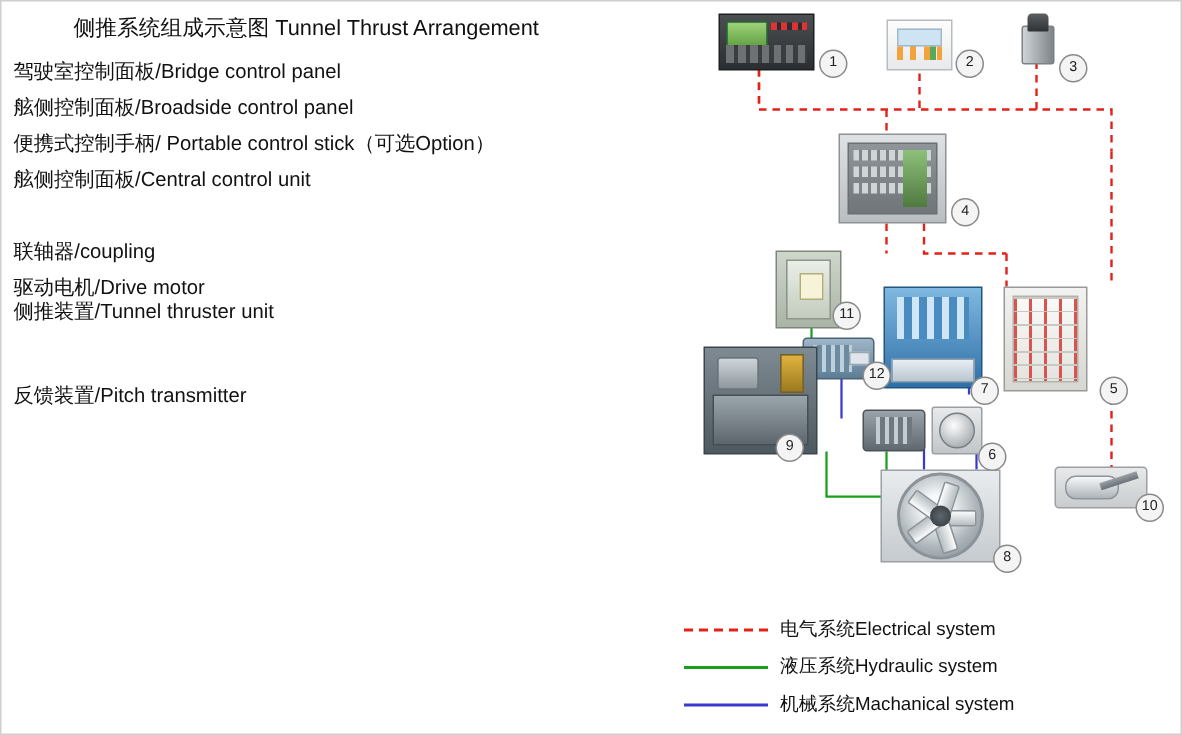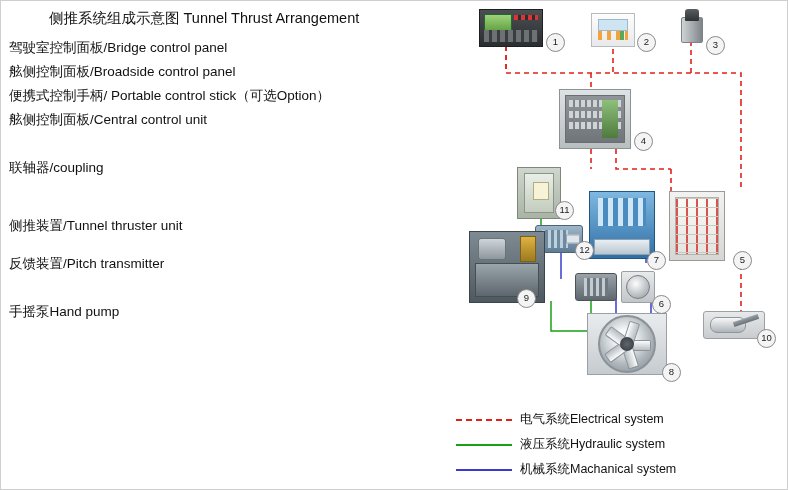--- a/index.html
+++ b/index.html
@@ -303,23 +303,23 @@
 
 <div id="page">
 
   <div class="title">侧推系统组成示意图 Tunnel Thrust Arrangement</div>
 
   <div class="item" style="top:38px">驾驶室控制面板/Bridge control panel</div>
   <div class="item" style="top:62px">舷侧控制面板/Broadside control panel</div>
   <div class="item" style="top:86px">便携式控制手柄/ Portable control stick（可选Option）</div>
   <div class="item" style="top:110px">舷侧控制面板/Central control unit</div>
   <div class="item" style="top:158px">联轴器/coupling</div>
-  <div class="item" style="top:216px">侧推装置/Tunnel thruster unit</div>
+  <div class="item" style="top:182px">驱动电机/Drive motor</div>
+  <div class="item" style="top:198px">侧推装置/Tunnel thruster unit</div>
   <div class="item" style="top:254px">反馈装置/Pitch transmitter</div>
-  <div class="item" style="top:302px">手摇泵Hand pump</div>
 
   <div id="diagram">
 
     <svg class="wires">
 
       <path d="M65,45 L65,72 L300,72 L300,100" stroke="#e32119" stroke-width="1.6" fill="none" stroke-dasharray="5,4"></path>
       <path d="M65,45 L65,72" stroke="#e32119" stroke-width="1.6" fill="none" stroke-dasharray="5,4"></path>
       <path d="M172,48 L172,72" stroke="#e32119" stroke-width="1.6" fill="none" stroke-dasharray="5,4"></path>
       <path d="M250,40 L250,72" stroke="#e32119" stroke-width="1.6" fill="none" stroke-dasharray="5,4"></path>
       <path d="M150,72 L150,88" stroke="#e32119" stroke-width="1.6" fill="none" stroke-dasharray="5,4"></path>

